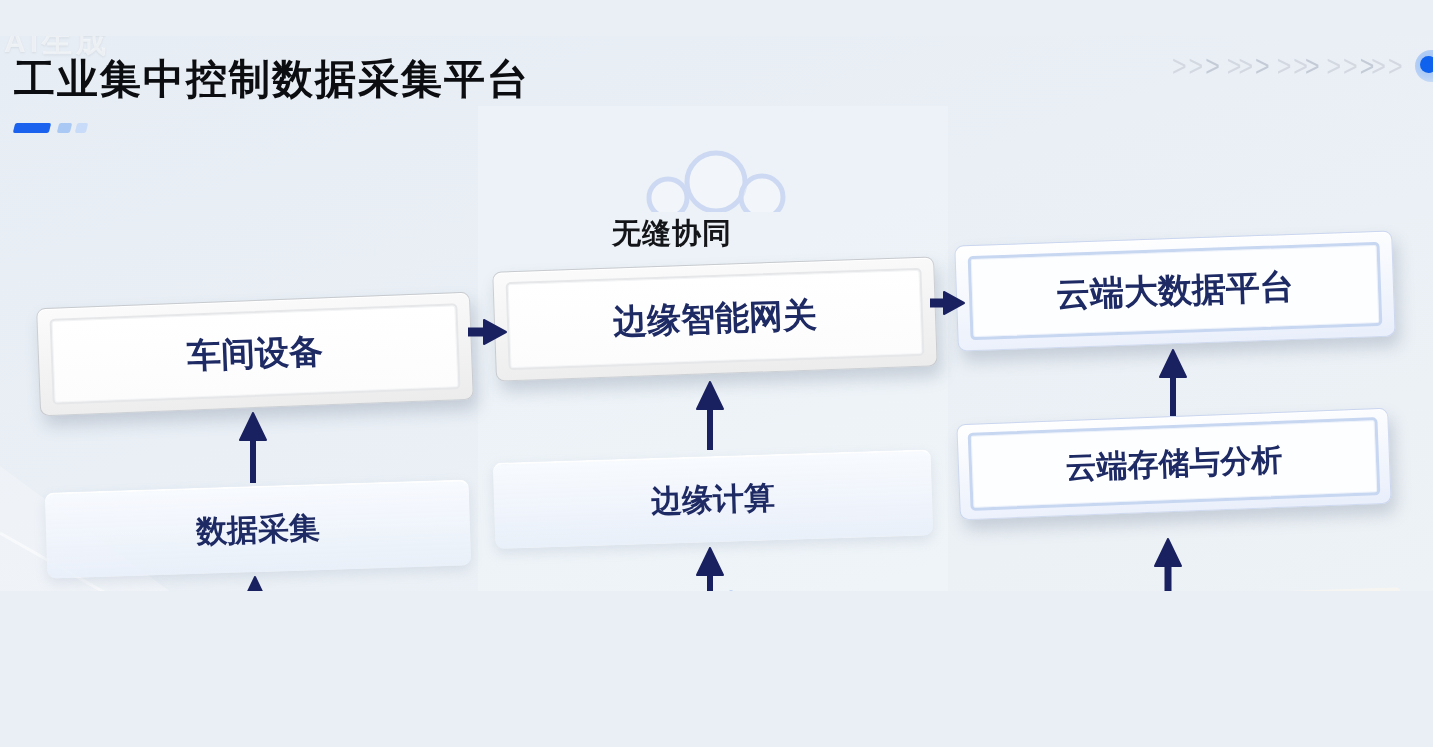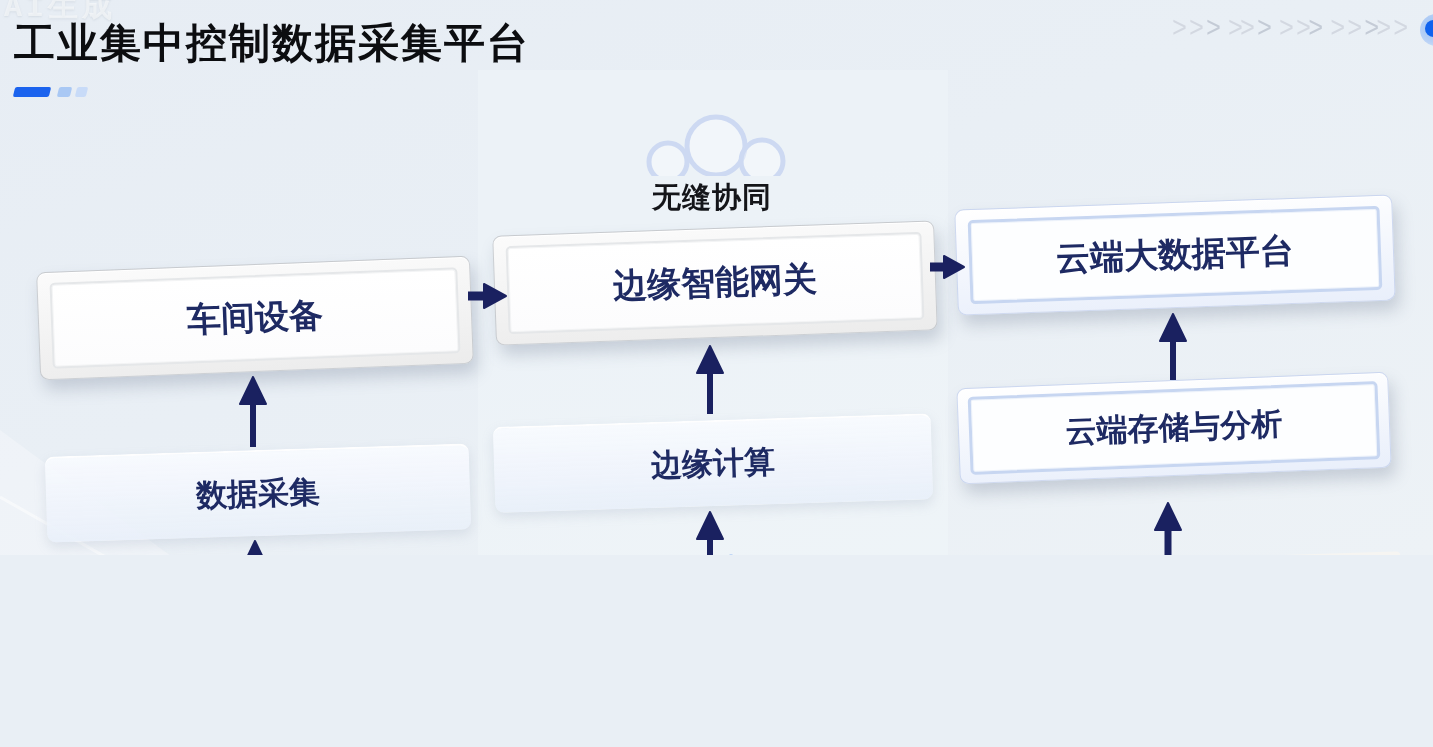--- a/index.html
+++ b/index.html
@@ -1,19 +1,20 @@
 <!DOCTYPE html>
 <html><head>
 <meta charset="utf-8">
 <style>
   html,body{margin:0;padding:0;background:#e9eff5;}
   .stage{
     position:relative;width:1433px;height:555px;overflow:hidden;
     background:linear-gradient(160deg,#e7edf4 0%,#e9eff5 45%,#edf2f6 100%);
-    font-family:Liberation Mono, monospace;
+    font-family:Liberation Sans, sans-serif;
+    margin-top:36px;
   }
   svg{display:block}
   .layer{position:absolute;left:0;top:0;width:1433px;height:747px;pointer-events:none;}
   .z0{z-index:0}.z3{z-index:3}
 
   
   .watermark{
     position:absolute;left:4px;top:-14px;z-index:5;
     font-size:30px;font-weight:700;color:rgba(255,255,255,.55);
     text-shadow:0 1px 2px rgba(160,170,185,.25);letter-spacing:4px;
@@ -73,21 +74,21 @@
 
   
   .n-workshop{left:38px;top:264px;width:434px;height:108px;transform:rotate(-2.2deg);}
   .n-gateway{left:494px;top:228px;width:442px;height:110px;transform:rotate(-2deg);}
   .n-cloudplat{left:956px;top:202px;width:438px;height:106px;transform:rotate(-2deg);}
   .n-datacol{left:46px;top:450px;width:424px;height:86px;transform:rotate(-1.8deg);}
   .n-edgecomp{left:494px;top:420px;width:438px;height:86px;transform:rotate(-1.8deg);}
   .n-cloudstore{left:958px;top:380px;width:432px;height:96px;transform:rotate(-2.2deg);padding:8px 10px;}
 
   .collab-label{
-    position:absolute;left:612px;top:178px;width:200px;z-index:4;text-align:center;
+    position:absolute;left:612px;top:178px;width:200px;z-index:4;
     font-size:29px;font-weight:700;color:#141519;letter-spacing:1px;
   }
 </style>
 </head>
 <body>
 
 <div class="stage">
 
   <svg class="layer z0" viewBox="0 0 1433 747">
     <defs>

